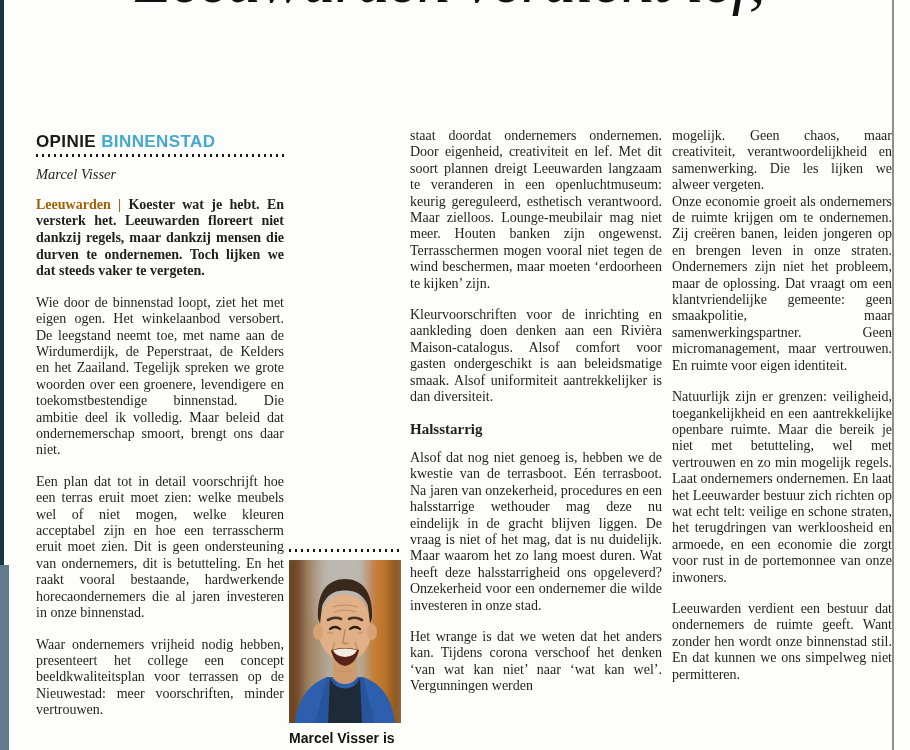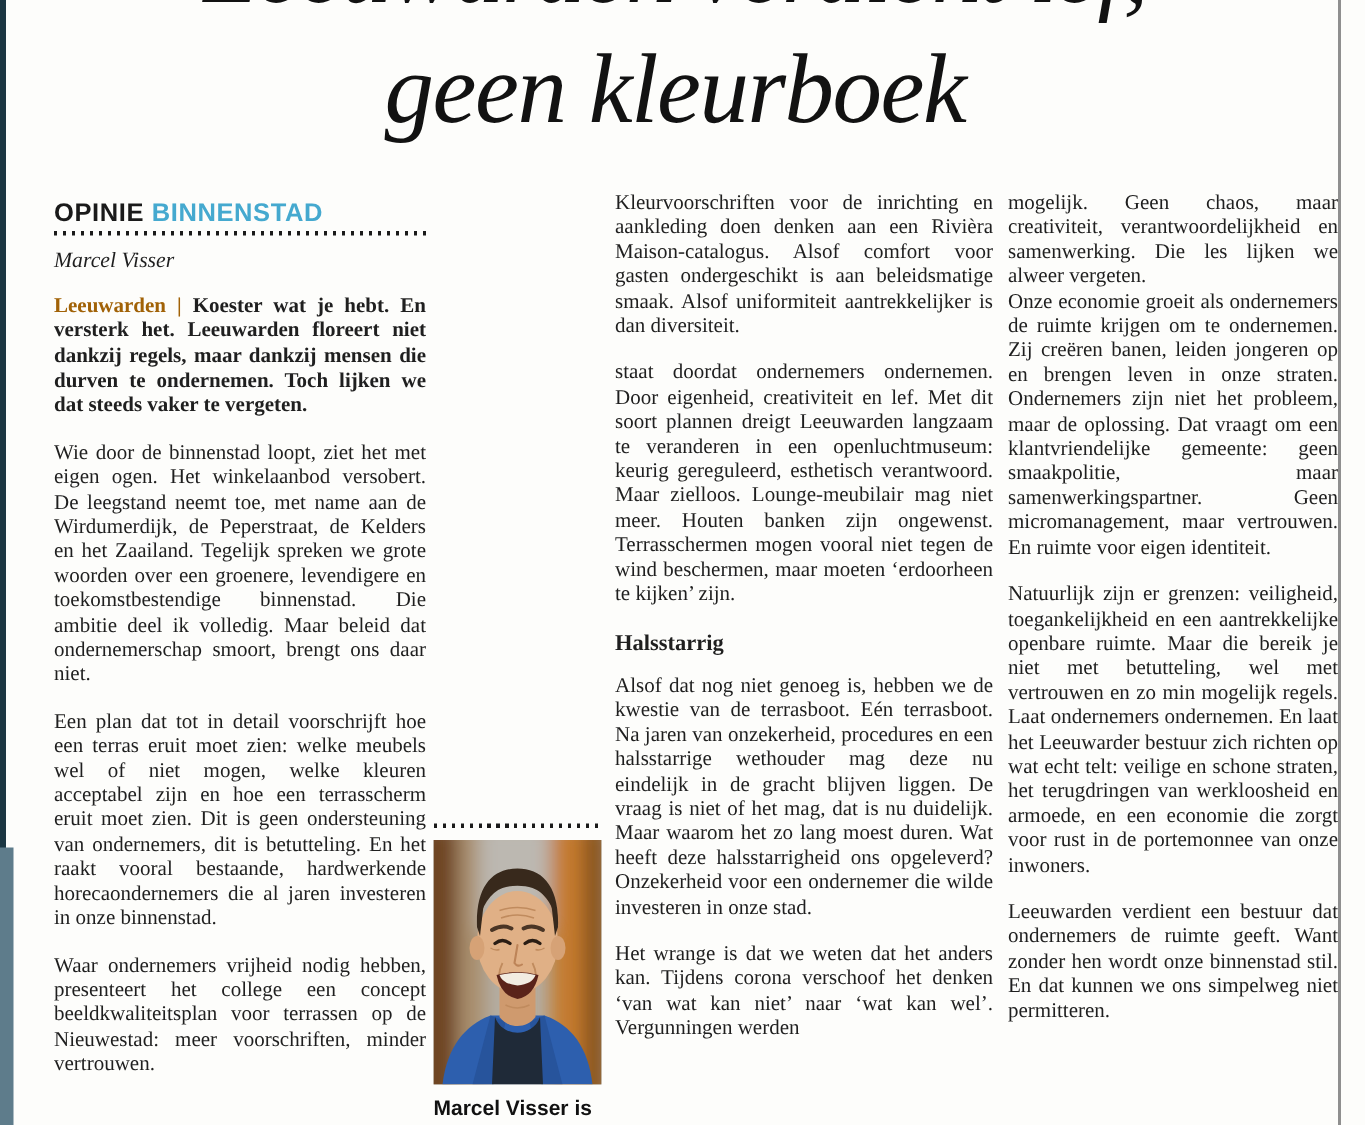--- a/index.html
+++ b/index.html
@@ -50,21 +50,20 @@
 </style>
 </head>
 <body>
 
 <div class="edge-dark"></div>
 <div class="edge-light"></div>
 <div class="rule-right"></div>
 
 <h1 class="headline">
   <span class="l1">Leeuwarden verdient lef,</span>
-  <span class="l2">geen kleurboek</span>
 </h1>
 
 <div class="col" id="col1">
   <div class="kicker">
     <span>OPINIE</span>
     <span class="section">BINNENSTAD</span>
   </div>
   <div class="dotted-rule"></div>
   <div class="byline">Marcel Visser</div>
 
@@ -128,22 +127,22 @@
       <path d="M42,90 Q56,86 70,90 Q67,104 56,106 Q45,104 42,90 Z" fill="#5a2319"></path>
       <path d="M44,90 Q56,87 68,90 Q66,96 56,97 Q46,96 44,90 Z" fill="#f2ece1"></path>
 
       <path d="M48,110 Q56,114 64,110" stroke="#c08b5e" stroke-width="1" fill="none"></path>
     </svg>
   </div>
   <div class="caption">Marcel Visser is lijsttrekker van</div>
 </div>
 
 <div class="col" id="col2">
+  <p>staat doordat ondernemers ondernemen. Door eigenheid, creativiteit en lef. Met dit soort plannen dreigt Leeuwarden langzaam te veranderen in een openluchtmuseum: keurig gereguleerd, esthetisch verantwoord. Maar zielloos. Lounge-meubilair mag niet meer. Houten banken zijn ongewenst. Terrasschermen mogen vooral niet tegen de wind beschermen, maar moeten ‘erdoorheen te kijken’ zijn.</p>
   <p>Kleurvoorschriften voor de inrichting en aankleding doen denken aan een Rivièra Maison-catalogus. Alsof comfort voor gasten ondergeschikt is aan beleidsmatige smaak. Alsof uniformiteit aantrekkelijker is dan diversiteit.</p>
-  <p>staat doordat ondernemers ondernemen. Door eigenheid, creativiteit en lef. Met dit soort plannen dreigt Leeuwarden langzaam te veranderen in een openluchtmuseum: keurig gereguleerd, esthetisch verantwoord. Maar zielloos. Lounge-meubilair mag niet meer. Houten banken zijn ongewenst. Terrasschermen mogen vooral niet tegen de wind beschermen, maar moeten ‘erdoorheen te kijken’ zijn.</p>
   <h2 class="subhead">Halsstarrig</h2>
   <p>Alsof dat nog niet genoeg is, hebben we de kwestie van de terrasboot. Eén terrasboot. Na jaren van onzekerheid, procedures en een halsstarrige wethouder mag deze nu eindelijk in de gracht blijven liggen. De vraag is niet of het mag, dat is nu duidelijk. Maar waarom het zo lang moest duren. Wat heeft deze halsstarrigheid ons opgeleverd? Onzekerheid voor een ondernemer die wilde investeren in onze stad.</p>
   <p>Het wrange is dat we weten dat het anders kan. Tijdens corona verschoof het denken ‘van wat kan niet’ naar ‘wat kan wel’. Vergunningen werden</p>
 </div>
 
 <div class="col" id="col3">
   <p class="no-gap">mogelijk. Geen chaos, maar creativiteit, verantwoordelijkheid en samenwerking. Die les lijken we alweer vergeten.</p>
   <p>Onze economie groeit als ondernemers de ruimte krijgen om te ondernemen. Zij creëren banen, leiden jongeren op en brengen leven in onze straten. Ondernemers zijn niet het probleem, maar de oplossing. Dat vraagt om een klantvriendelijke gemeente: geen smaakpolitie, maar samenwerkingspartner. Geen micromanagement, maar vertrouwen. En ruimte voor eigen identiteit.</p>
   <p>Natuurlijk zijn er grenzen: veiligheid, toegankelijkheid en een aantrekkelijke openbare ruimte. Maar die bereik je niet met betutteling, wel met vertrouwen en zo min mogelijk regels. Laat ondernemers ondernemen. En laat het Leeuwarder bestuur zich richten op wat echt telt: veilige en schone straten, het terugdringen van werkloosheid en armoede, en een economie die zorgt voor rust in de portemonnee van onze inwoners.</p>
   <p>Leeuwarden verdient een bestuur dat ondernemers de ruimte geeft. Want zonder hen wordt onze binnenstad stil. En dat kunnen we ons simpelweg niet permitteren.</p>

